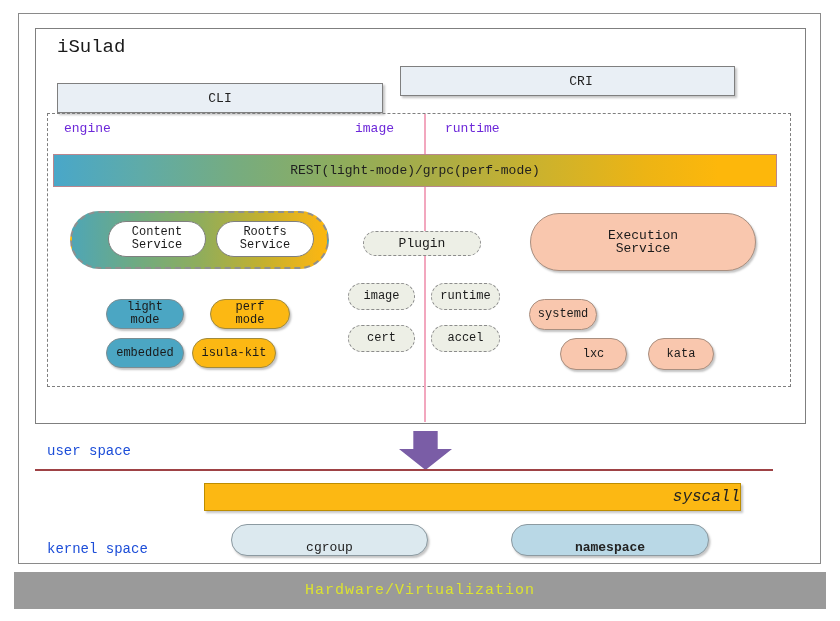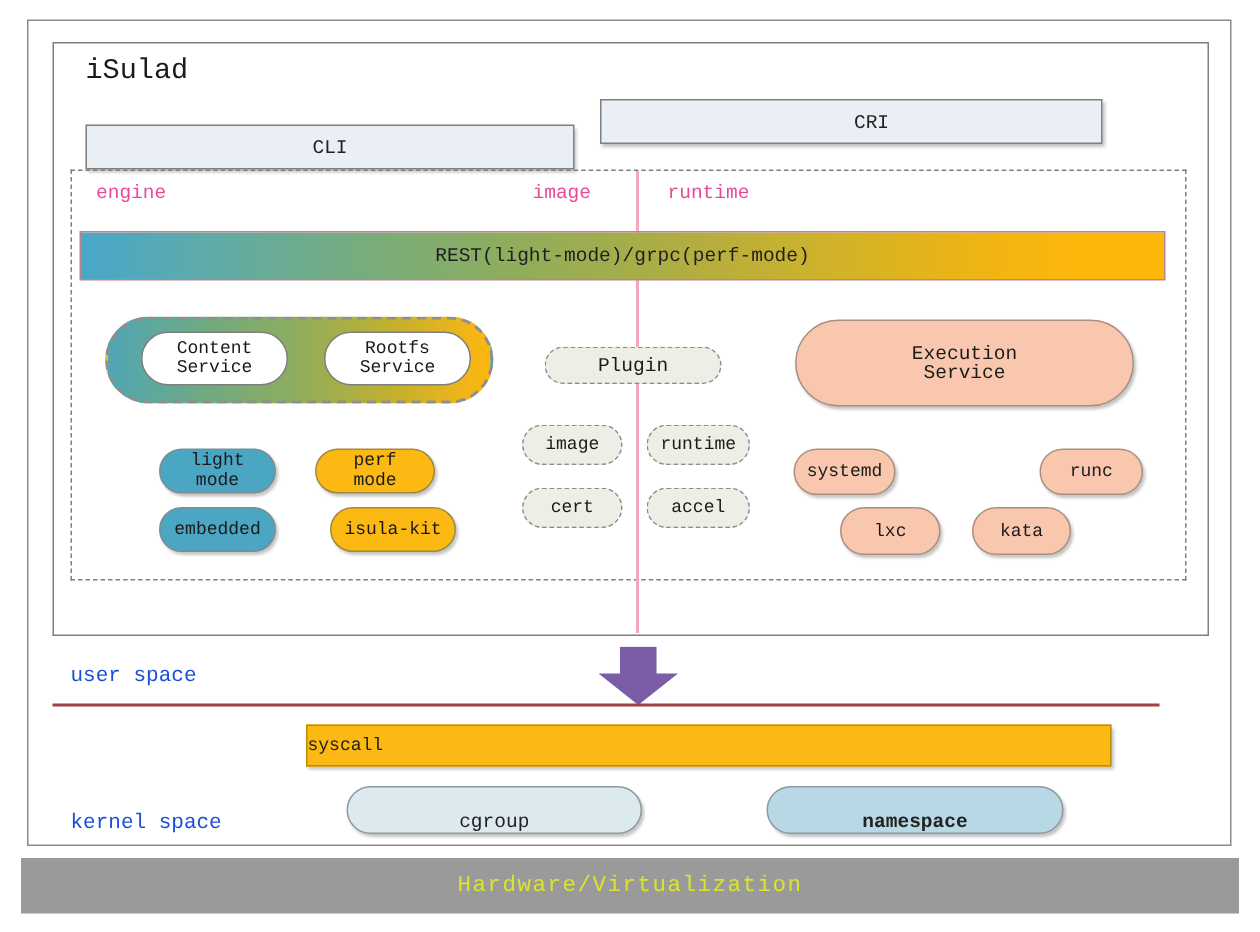--- a/index.html
+++ b/index.html
@@ -2,21 +2,21 @@
 <html style="--teal: #4BA6C3; --amber: #FCB813; --salmon: #F9C7AE; --plugin-bg: #EDEFE6; --interface-bg: #E9EFF5; --arrow-purple: #7A5DA6; --pink-divider: #F2A7BE; --red-divider: #9E4245; --hardware-bg: #9A9A9A; --hardware-text: #DCE32F;"><head>
 <meta charset="utf-8">
 <style>
   html,body{margin:0;padding:0;background:#fff;}
   .canvas{
     position:relative;width:840px;height:621px;background:#ffffff;overflow:hidden;
     font-family:"Liberation Mono","DejaVu Sans Mono",monospace;color:#222;
   }
   .abs{position:absolute;box-sizing:border-box;}
   .frame{border:1px solid #8a8a8a;background:#fff;}
-  .label{font-size:13px;color:#ec4899;}
+  .label{font-size:13px;color:#6d28d9;}
   .box{
     background:var(--interface-bg,#E9EFF5);border:1px solid #7f7f7f;
     display:flex;align-items:center;justify-content:center;font-size:13px;
   }
   .shadow{box-shadow:1.5px 2px 2px rgba(110,110,110,0.4);}
   .dashedbox{border:1px dashed #7f7f7f;}
   .pill{
     display:flex;align-items:center;justify-content:center;text-align:center;
     white-space:pre-line;border-radius:16px;font-size:12px;line-height:13px;color:#1a1a1a;
   }
@@ -37,21 +37,21 @@
   }
   .exec-capsule{border-radius:29px;font-size:13px;}
   .vline{background:var(--pink-divider,#F2A7BE);}
   .hline{background:var(--red-divider,#9E4245);}
   .arrow{
     background:var(--arrow-purple,#7A5DA6);
     clip-path:polygon(27% 0,73% 0,73% 46%,100% 46%,50% 100%,0 46%,27% 46%);
   }
   .sysbar{
     background:var(--amber,#FCB813);border:1px solid #bd8d00;
-    display:flex;align-items:center;justify-content:flex-start;font-size:12px;
+    display:flex;align-items:center;justify-content:flex-end;font-size:16px;font-style:italic;
   }
   .kpill{display:flex;align-items:flex-end;justify-content:center;font-size:13px;
     border:1px solid #8c9aa1;border-radius:16px;}
   .cgroup{background:#DCE9EF;}
   .namespace{background:#B9D8E6;}
   .hardware{
     background:var(--hardware-bg,#9A9A9A);display:flex;align-items:center;justify-content:center;
     font-size:15px;color:var(--hardware-text,#DCE32F);letter-spacing:1px;
   }
   .space-label{font-size:14px;color:#1d4ed8;}
@@ -80,41 +80,41 @@
 
   <div class="abs label" style="left:64px;top:121px;">engine</div>
   <div class="abs label" style="left:355px;top:121px;">image</div>
   <div class="abs label" style="left:445px;top:121px;">runtime</div>
 
   <div class="abs restbar" style="left:53px;top:154px;width:724px;height:33px;">
     <span>REST(light-mode)/grpc(perf-mode)</span>
   </div>
 
   <div class="abs services-capsule" style="left:70px;top:211px;width:259px;height:58px;"></div>
-  <div class="abs pill white-pill" style="left:94px;top:221px;width:98px;height:36px;border-radius:18px;">
+  <div class="abs pill white-pill" style="left:108px;top:221px;width:98px;height:36px;border-radius:18px;">
     <span>Content
 Service</span>
   </div>
   <div class="abs pill white-pill" style="left:216px;top:221px;width:98px;height:36px;border-radius:18px;">
     <span>Rootfs
 Service</span>
   </div>
 
   <div class="abs pill teal shadow" style="left:106px;top:299px;width:78px;height:30px;">
     <span>light
 mode</span>
   </div>
   <div class="abs pill amber shadow" style="left:210px;top:299px;width:80px;height:30px;">
     <span>perf
 mode</span>
   </div>
   <div class="abs pill teal shadow" style="left:106px;top:338px;width:78px;height:30px;">
     <span>embedded</span>
   </div>
-  <div class="abs pill amber shadow" style="left:220px;top:338px;width:84px;height:30px;">
+  <div class="abs pill amber shadow" style="left:192px;top:338px;width:84px;height:30px;">
     <span>isula-kit</span>
   </div>
 
   <div class="abs pill ghost" style="left:363px;top:231px;width:118px;height:25px;font-size:13px;">
     <span>Plugin</span>
   </div>
   <div class="abs pill ghost" style="left:348px;top:283px;width:67px;height:27px;">
     <span>image</span>
   </div>
   <div class="abs pill ghost" style="left:431px;top:283px;width:69px;height:27px;">
@@ -126,23 +126,20 @@
   <div class="abs pill ghost" style="left:431px;top:325px;width:69px;height:27px;">
     <span>accel</span>
   </div>
 
   <div class="abs pill salmon exec-capsule shadow" style="left:530px;top:213px;width:226px;height:58px;">
     <span>Execution
 Service</span>
   </div>
   <div class="abs pill salmon shadow" style="left:529px;top:299px;width:68px;height:31px;">
     <span>systemd</span>
-  </div>
-  <div class="abs pill salmon shadow" style="left:693px;top:299px;width:69px;height:31px;">
-    <span>runc</span>
   </div>
   <div class="abs pill salmon shadow" style="left:560px;top:338px;width:67px;height:32px;">
     <span>lxc</span>
   </div>
   <div class="abs pill salmon shadow" style="left:648px;top:338px;width:66px;height:32px;">
     <span>kata</span>
   </div>
 
   <div class="abs space-label" style="left:47px;top:443px;">user space</div>
   <div class="abs arrow" style="left:399px;top:431px;width:53px;height:39px;"></div>

